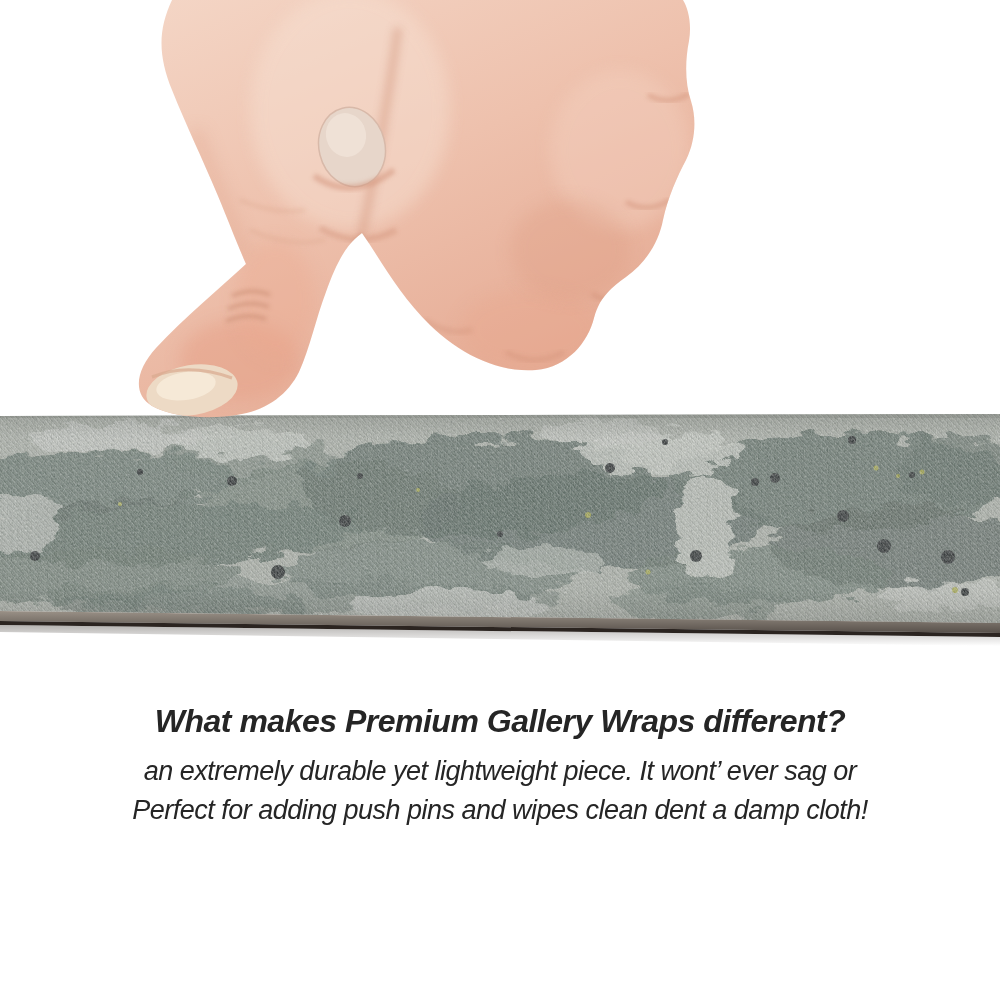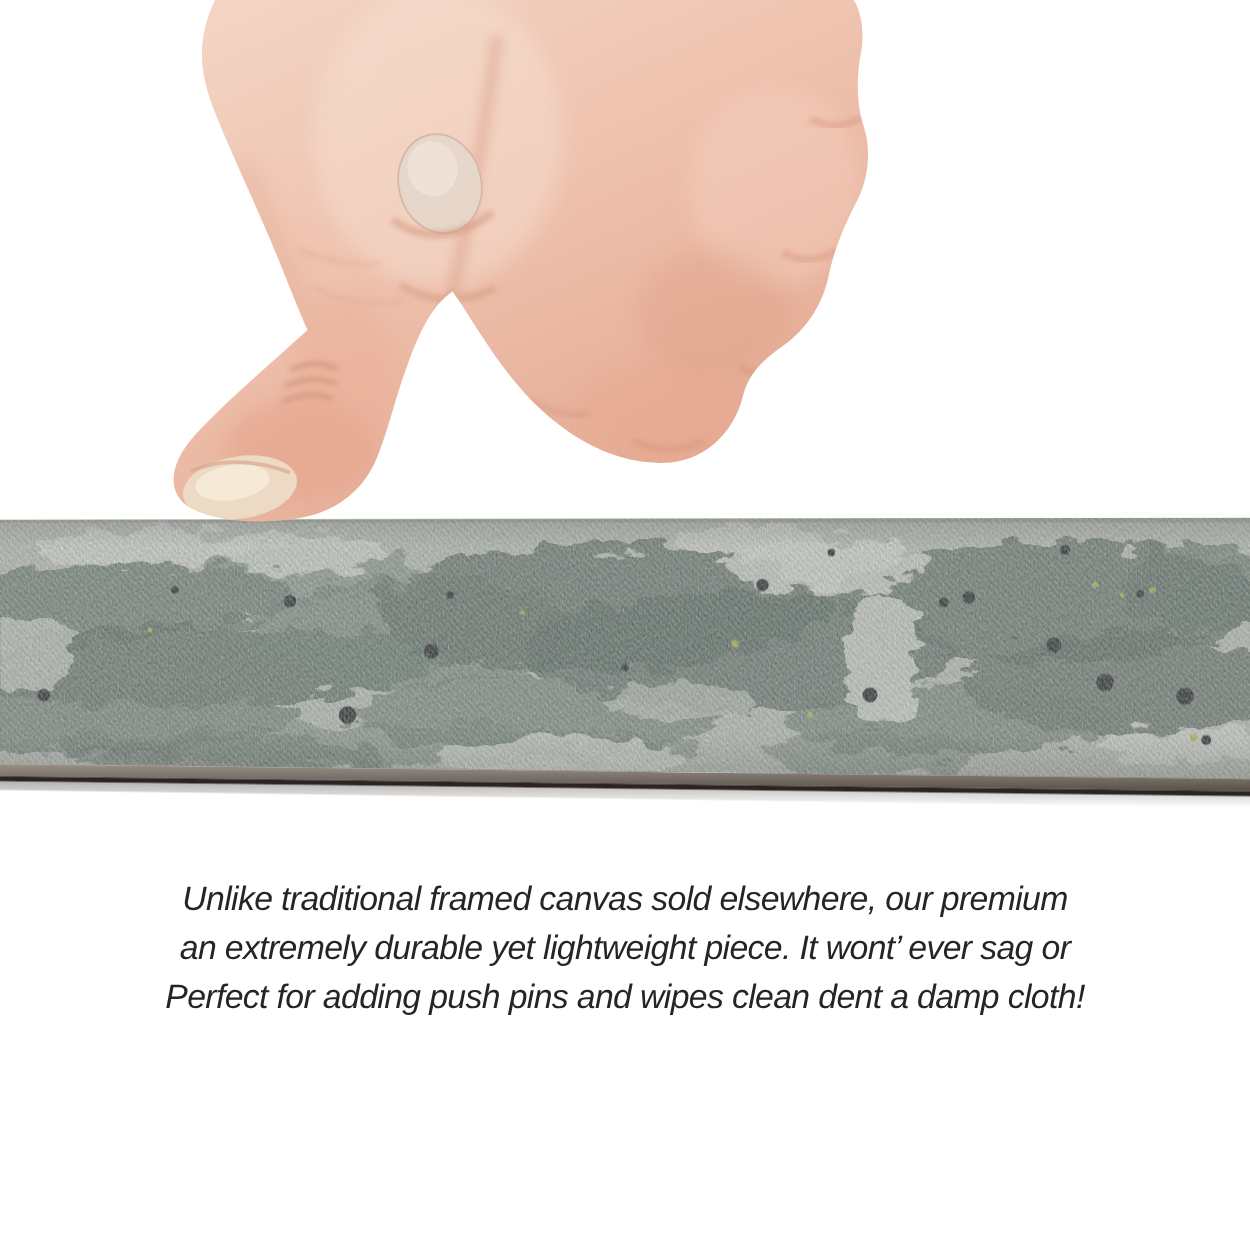--- a/index.html
+++ b/index.html
@@ -194,18 +194,18 @@
 
       <g>
         <ellipse cx="92" cy="390" rx="46" ry="25" transform="rotate(-9 92 390)" fill="#eddac5"></ellipse>
         <ellipse cx="86" cy="386" rx="30" ry="14" transform="rotate(-9 86 386)" fill="#f7ecdb" opacity="0.8"></ellipse>
         <path d="M 52 377 Q 88 362 132 378" stroke="#d8a98f" stroke-width="3" fill="none" opacity="0.7"></path>
       </g>
     </g>
   </svg>
 
   <div class="copy">
-    <div class="line">Unlike traditional framed canvas sold elsewhere, our premium</div>
+    <div class="title">What makes Premium Gallery Wraps different?</div>
     <div class="line">an extremely durable yet lightweight piece. It wont’ ever sag or</div>
     <div class="line">Perfect for adding push pins and wipes clean dent a damp cloth!</div>
   </div>
 
 </div>
 
 </body></html>

